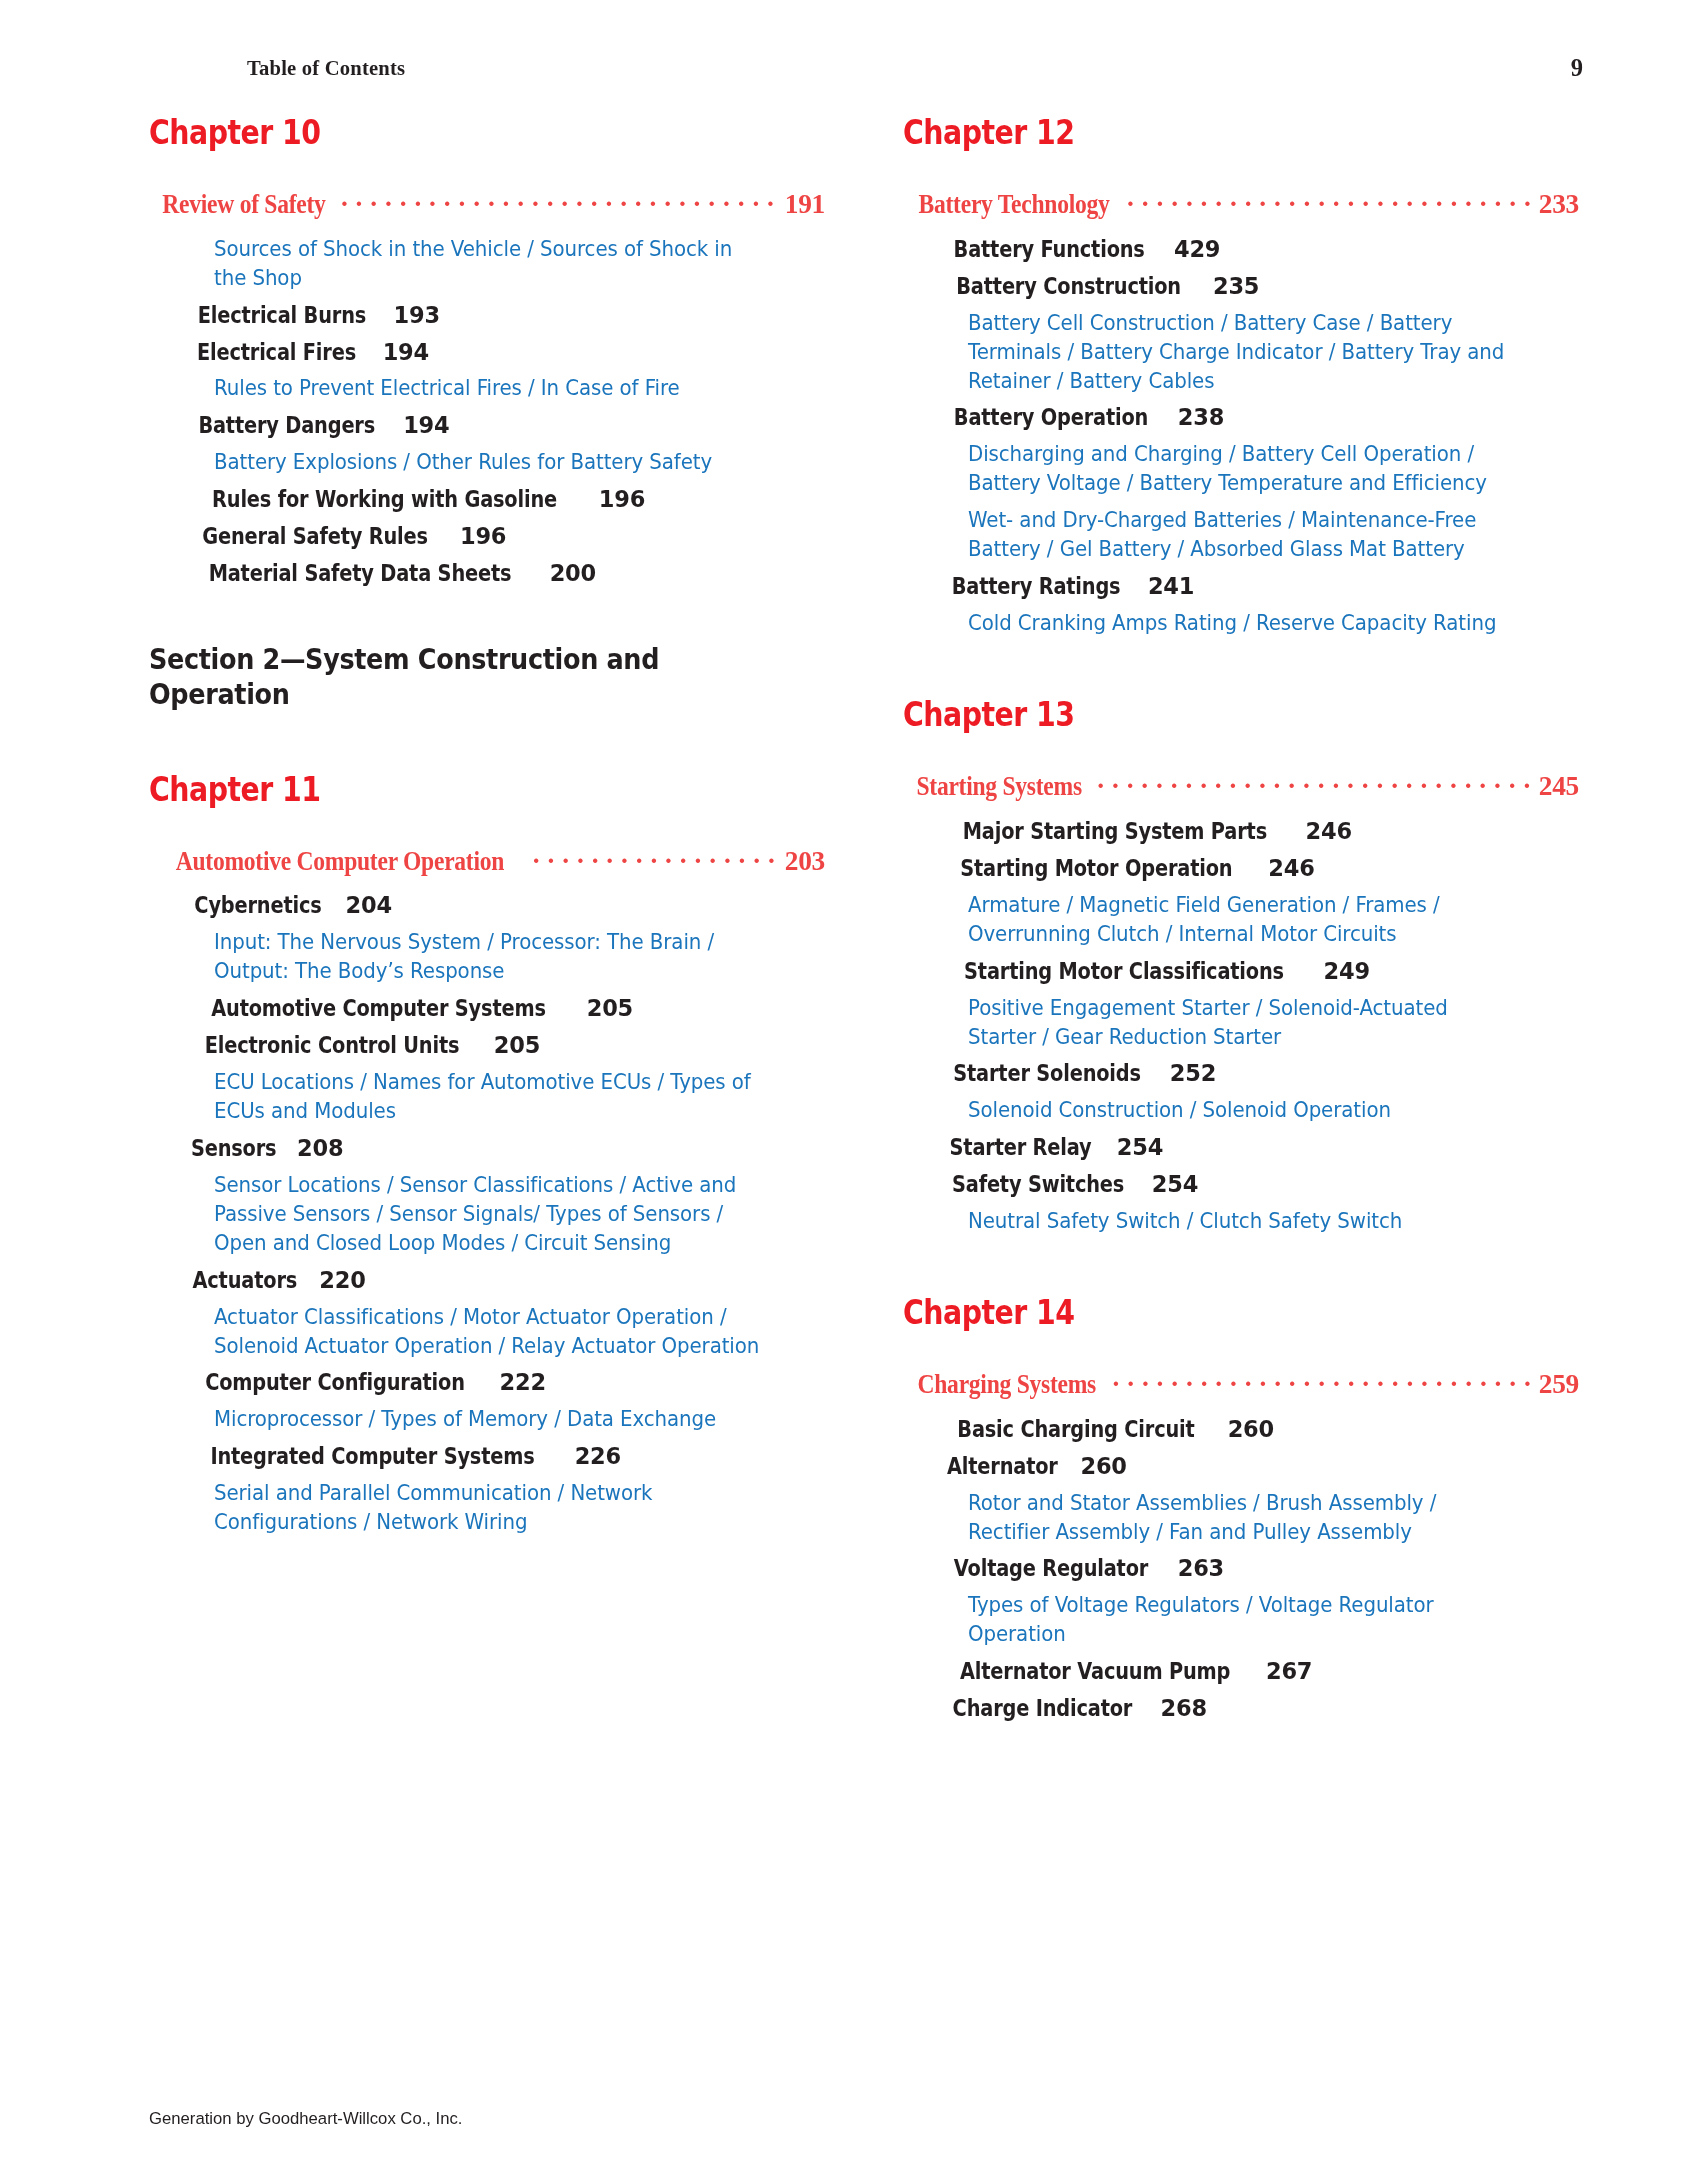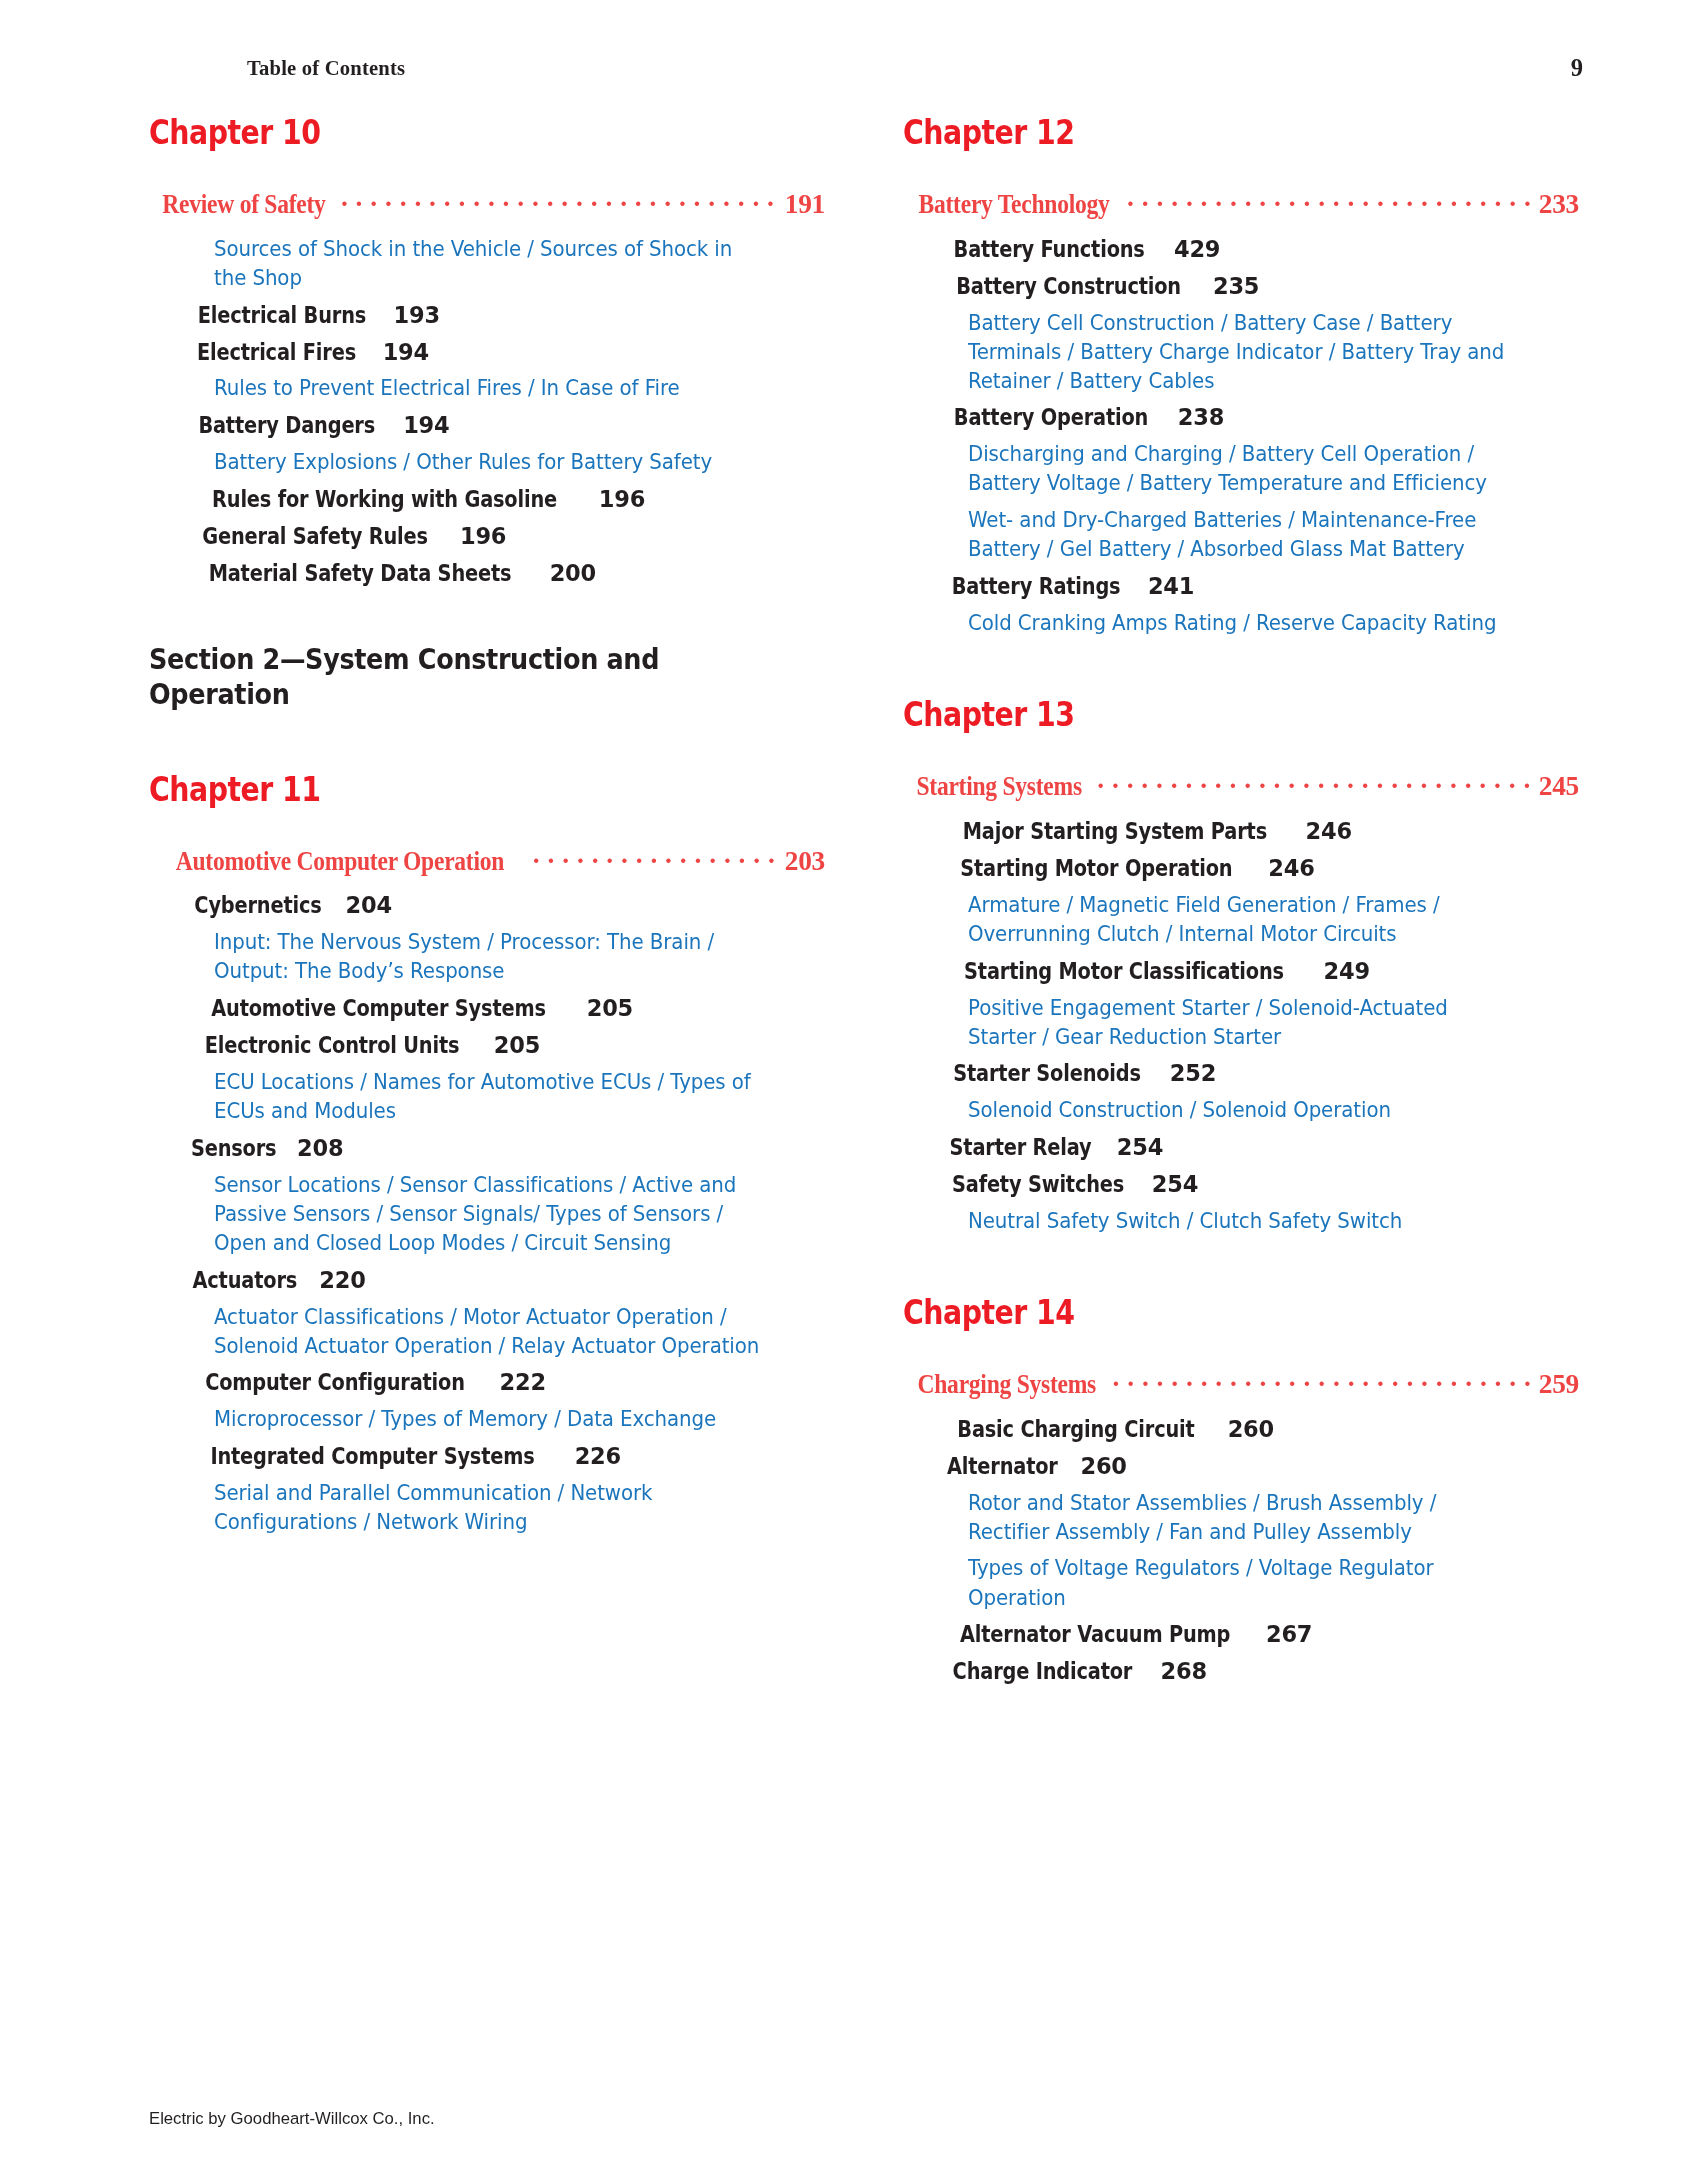--- a/index.html
+++ b/index.html
@@ -347,30 +347,33 @@
 
         <div class="entry">
           <span class="e-name">Basic Charging Circuit</span><span class="e-page">260</span>
         </div>
 
         <div class="entry">
           <span class="e-name">Alternator</span><span class="e-page">260</span>
         </div>
         <div class="subtopics">Rotor and Stator Assemblies / Brush Assembly / Rectifier Assembly / Fan and Pulley Assembly</div>
 
+        <div class="entry">
+          <span class="e-name">Voltage Regulator</span><span class="e-page">263</span>
+        </div>
         <div class="subtopics">Types of Voltage Regulators / Voltage Regulator Operation</div>
 
         <div class="entry">
           <span class="e-name">Alternator Vacuum Pump</span><span class="e-page">267</span>
         </div>
 
         <div class="entry">
           <span class="e-name">Charge Indicator</span><span class="e-page">268</span>
         </div>
       </div>
 
     </div>
   </div>
 
-  <div class="footer">Electric by Goodheart-Willcox Co., Inc.</div>
+  <div class="footer">Generation by Goodheart-Willcox Co., Inc.</div>
 
 </div>
 
 
 </body></html>

